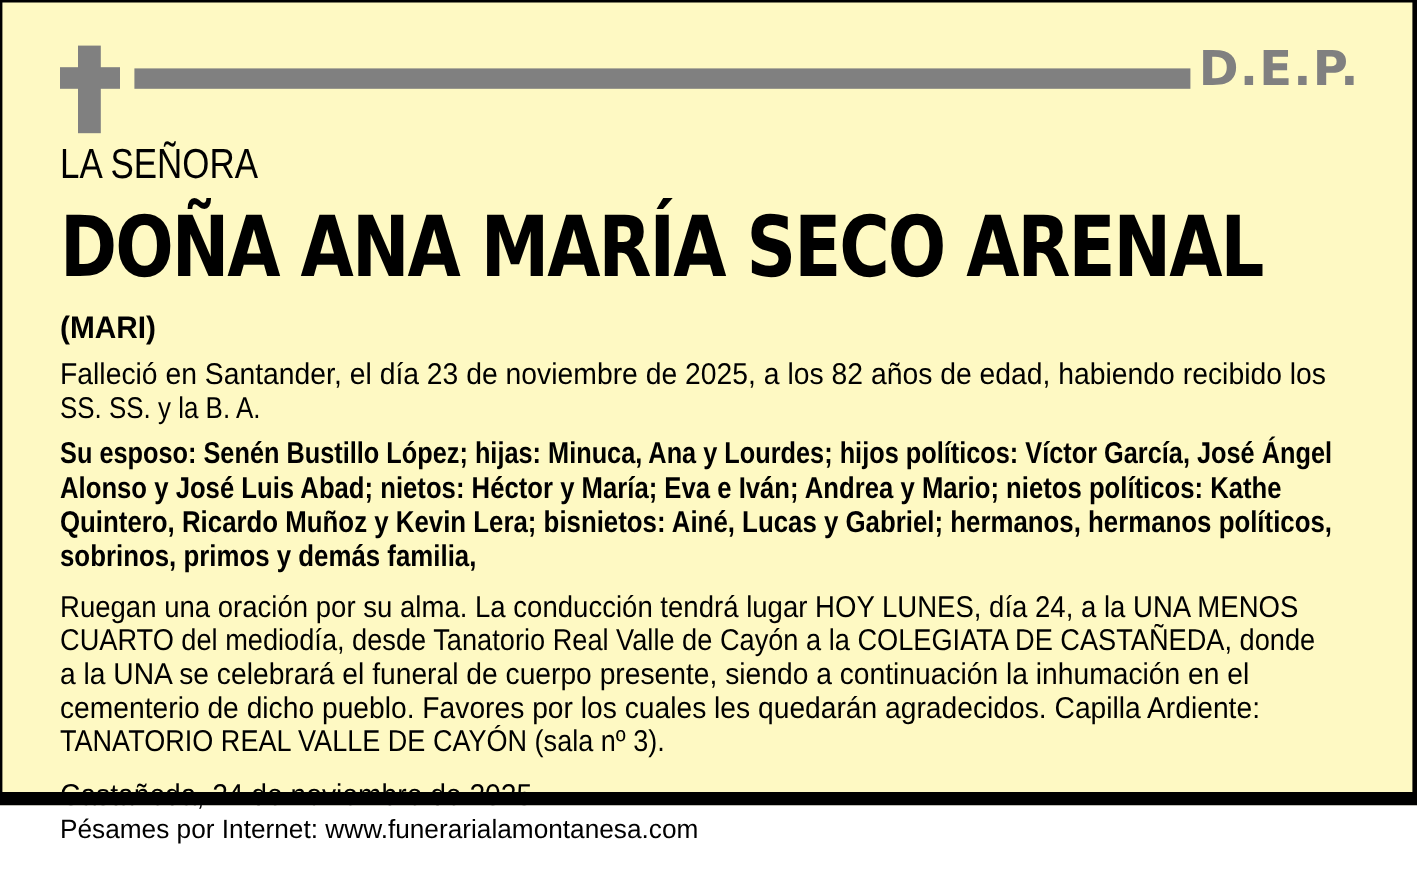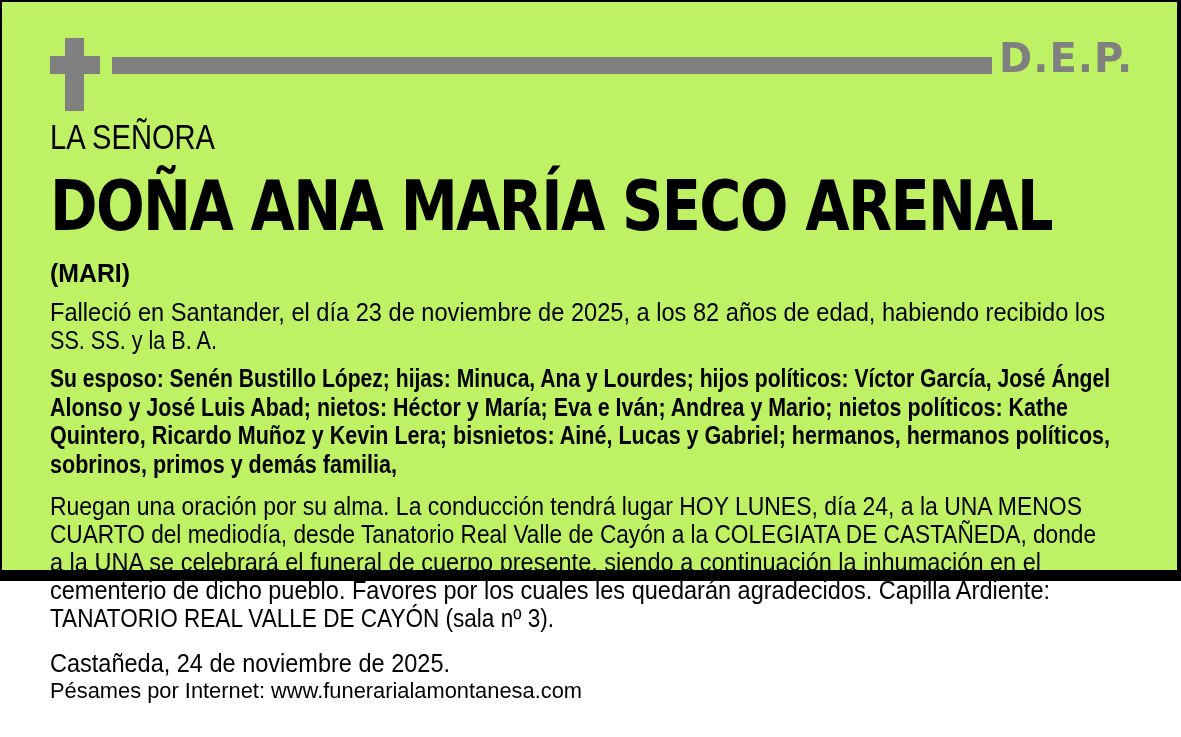--- a/index.html
+++ b/index.html
@@ -1,22 +1,22 @@
 <!DOCTYPE html>
 <html><head>
 <meta charset="utf-8">
 <style>
   html, body { margin: 0; padding: 0; background: #ffffff; }
   body { width: 1181px; height: 737px; position: relative; overflow: hidden; }
   .frame {
-    position: absolute; left: 0; top: 0; width: 1181px; height: 581px;
+    position: absolute; left: 0; top: 0; width: 1181px; height: 671px;
     box-sizing: border-box;
     border-top: 2px solid #000; border-left: 2px solid #000;
     border-right: 4px solid #000; border-bottom: 11px solid #000;
-    background: #bef264;
+    background: #fef9c3;
   }
   .cross-v { position: absolute; left: 63px; top: 36px; width: 19px; height: 73px; background: #808080; }
   .cross-h { position: absolute; left: 48px; top: 54px; width: 50px; height: 18px; background: #808080; }
   .rule { position: absolute; left: 110px; top: 55px; width: 880px; height: 17px; background: #808080; }
   .dep {
     position: absolute; left: 997px; top: 36px;
     font-family: "DejaVu Sans", sans-serif; font-weight: bold; font-size: 40px;
     color: #808080; letter-spacing: 1px; line-height: 40px; white-space: nowrap;
   }
   .line {

